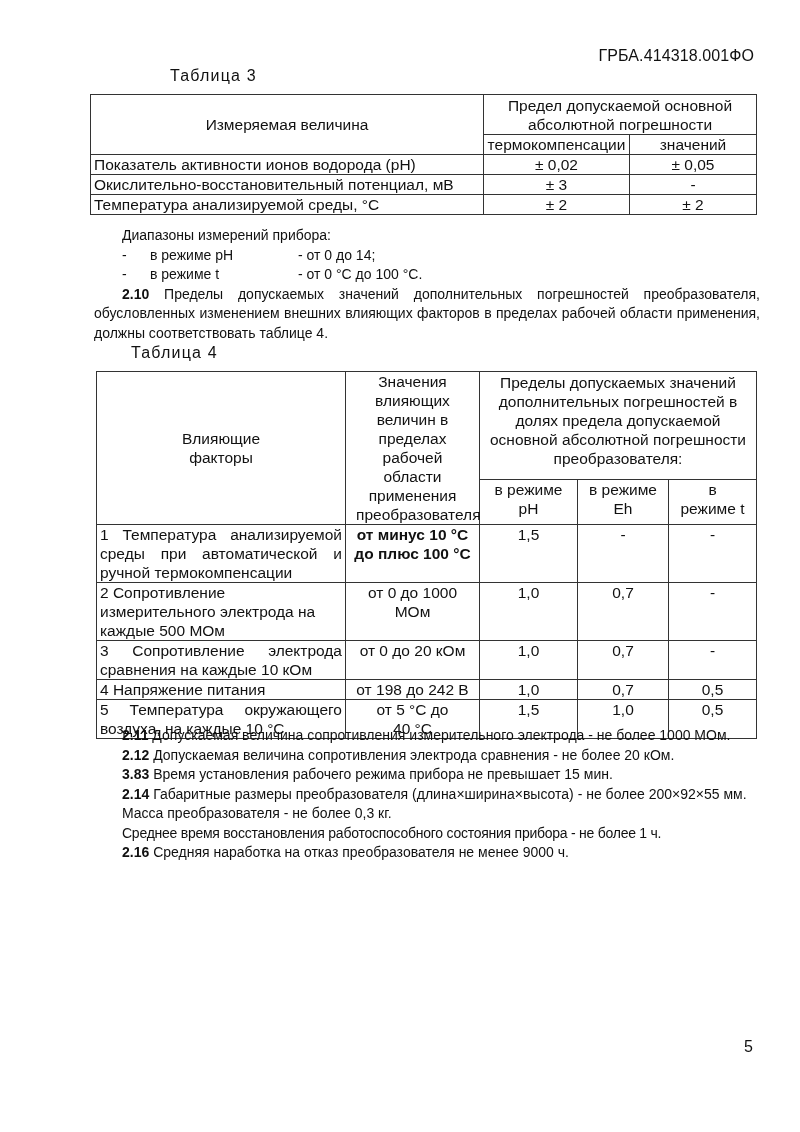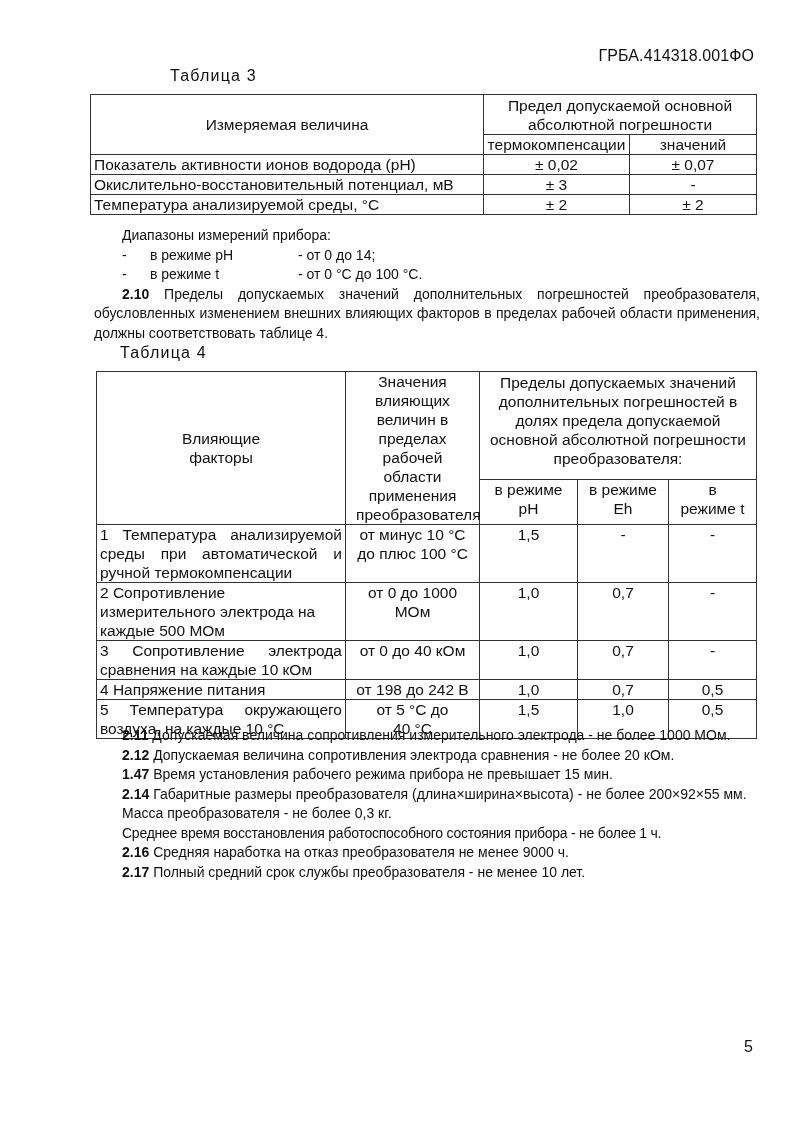--- a/index.html
+++ b/index.html
@@ -50,21 +50,21 @@
     <td rowspan="2" class="c mid">Измеряемая величина</td>
     <td colspan="2" class="c" style="padding-top:1px">Предел допускаемой основной абсолютной погрешности</td>
   </tr>
   <tr style="height:20px">
     <td class="c">термокомпенсации</td>
     <td class="c">значений</td>
   </tr>
   <tr style="height:20px">
     <td>Показатель активности ионов водорода (pH)</td>
     <td class="c">± 0,02</td>
-    <td class="c">± 0,07</td>
+    <td class="c">± 0,05</td>
   </tr>
   <tr style="height:20px">
     <td>Окислительно-восстановительный потенциал, мВ</td>
     <td class="c">± 3</td>
     <td class="c">-</td>
   </tr>
   <tr style="height:20px">
     <td>Температура анализируемой среды, °С</td>
     <td class="c">± 2</td>
     <td class="c">± 2</td>
@@ -80,21 +80,21 @@
     <span>- от 0 до 14;</span>
   </div>
   <div class="range-line">
     <span class="dash">-</span>
     <span class="mode">в режиме t</span>
     <span>- от 0 °С до 100 °С.</span>
   </div>
   <p class="ind just-p"><span class="num">2.10</span><span> Пределы допускаемых значений дополнительных погрешностей преобразователя, обусловленных изменением внешних влияющих факторов в пределах рабочей области применения, должны соответствовать таблице 4.</span></p>
 </div>
 
-<div class="abs table-caption" style="top:344px; left:120px;">Таблица 4</div>
+<div class="abs table-caption" style="top:344px; left:131px;">Таблица 4</div>
 
 <table class="grid" style="top:371px; left:96px; width:660px;">
   <colgroup>
       <col style="width:249px">
       <col style="width:134px">
       <col style="width:98px">
       <col style="width:91px">
       <col style="width:88px">
     </colgroup>
   <tbody>
@@ -103,35 +103,35 @@
     <td rowspan="2" class="c" style="padding:0 10px;">Значения влияющих величин в пределах рабочей области применения преобразователя</td>
     <td colspan="3" class="c" style="padding:1px 6px 0;">Пределы допускаемых значений дополнительных погрешностей в долях предела допускаемой основной абсолютной погрешности преобразователя:</td>
   </tr>
   <tr style="height:40px">
     <td class="c" style="padding:0 10px;">в режиме pH</td>
     <td class="c" style="padding:0 10px;">в режиме Eh</td>
     <td class="c" style="padding:0 10px;">в режиме t</td>
   </tr>
   <tr style="height:57px">
     <td class="just">1 Температура анализируемой среды при автоматической и ручной термокомпенсации</td>
-    <td class="c" style="padding:0 4px;">от минус 10 °С до плюс 100 °С</td>
+    <td class="c" style="padding:0 4px;font-weight:bold;">от минус 10 °С до плюс 100 °С</td>
     <td class="c">1,5</td>
     <td class="c">-</td>
     <td class="c">-</td>
   </tr>
   <tr style="height:57px">
     <td style="padding-right:20px;">2 Сопротивление измерительного электрода на каждые 500 МОм</td>
     <td class="c" style="padding:0 14px;text-align:center;">от 0 до 1000 МОм</td>
     <td class="c">1,0</td>
     <td class="c">0,7</td>
     <td class="c">-</td>
   </tr>
   <tr style="height:38px">
     <td class="just">3 Сопротивление электрода сравнения на каждые 10 кОм</td>
-    <td class="c">от 0 до 40 кОм</td>
+    <td class="c">от 0 до 20 кОм</td>
     <td class="c">1,0</td>
     <td class="c">0,7</td>
     <td class="c">-</td>
   </tr>
   <tr style="height:20px">
     <td>4 Напряжение питания</td>
     <td class="c">от 198 до 242 В</td>
     <td class="c">1,0</td>
     <td class="c">0,7</td>
     <td class="c">0,5</td>
@@ -142,21 +142,20 @@
     <td class="c">1,5</td>
     <td class="c">1,0</td>
     <td class="c">0,5</td>
   </tr>
 </tbody>
   </table>
 
 <div class="para" style="top:726px;">
   <p class="ind just-p"><span class="num">2.11</span><span> Допускаемая величина сопротивления измерительного электрода - не более 1000 МОм.</span></p>
   <p class="ind just-p"><span class="num">2.12</span><span> Допускаемая величина сопротивления электрода сравнения - не более 20 кОм.</span></p>
-  <p class="ind just-p"><span class="num">1.47</span><span> Время установления рабочего режима прибора не превышает 15 мин.</span></p>
+  <p class="ind just-p"><span class="num">3.83</span><span> Время установления рабочего режима прибора не превышает 15 мин.</span></p>
   <p class="ind just-p"><span class="num">2.14</span><span> Габаритные размеры преобразователя (длина×ширина×высота) - не более 200×92×55 мм.</span></p>
   <p class="ind">Масса преобразователя  - не более 0,3 кг.</p>
   <p class="ind" style="letter-spacing:-0.25px;">Среднее время восстановления работоспособного состояния прибора - не более  1 ч.</p>
   <p class="ind"><span class="num">2.16</span><span> Средняя наработка на отказ преобразователя не менее 9000 ч.</span></p>
-  <p class="ind"><span class="num">2.17</span><span> Полный средний срок службы преобразователя - не менее 10 лет.</span></p>
 </div>
 
 <div class="abs page-num">5</div>
 
 </body></html>

